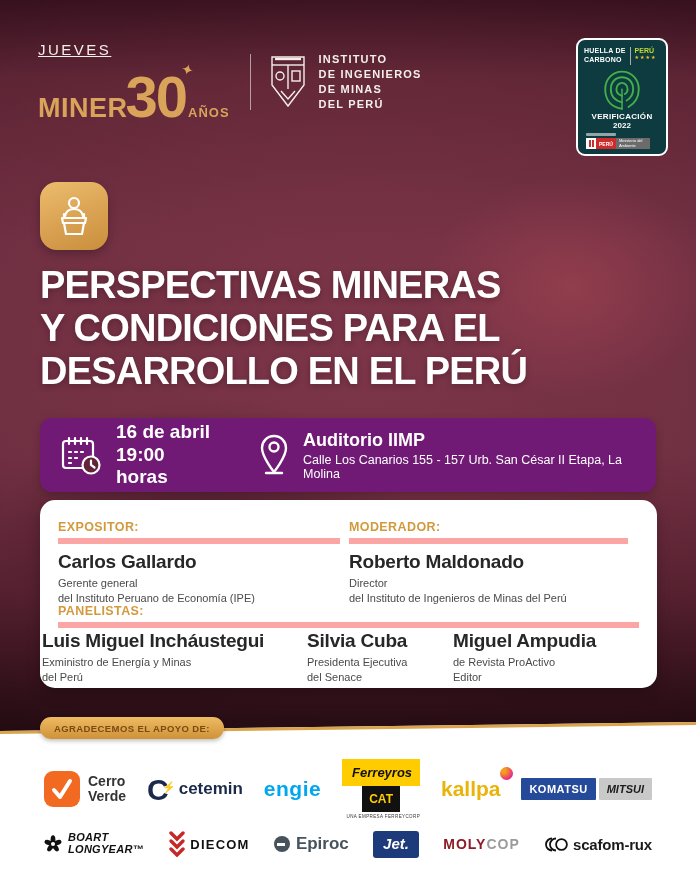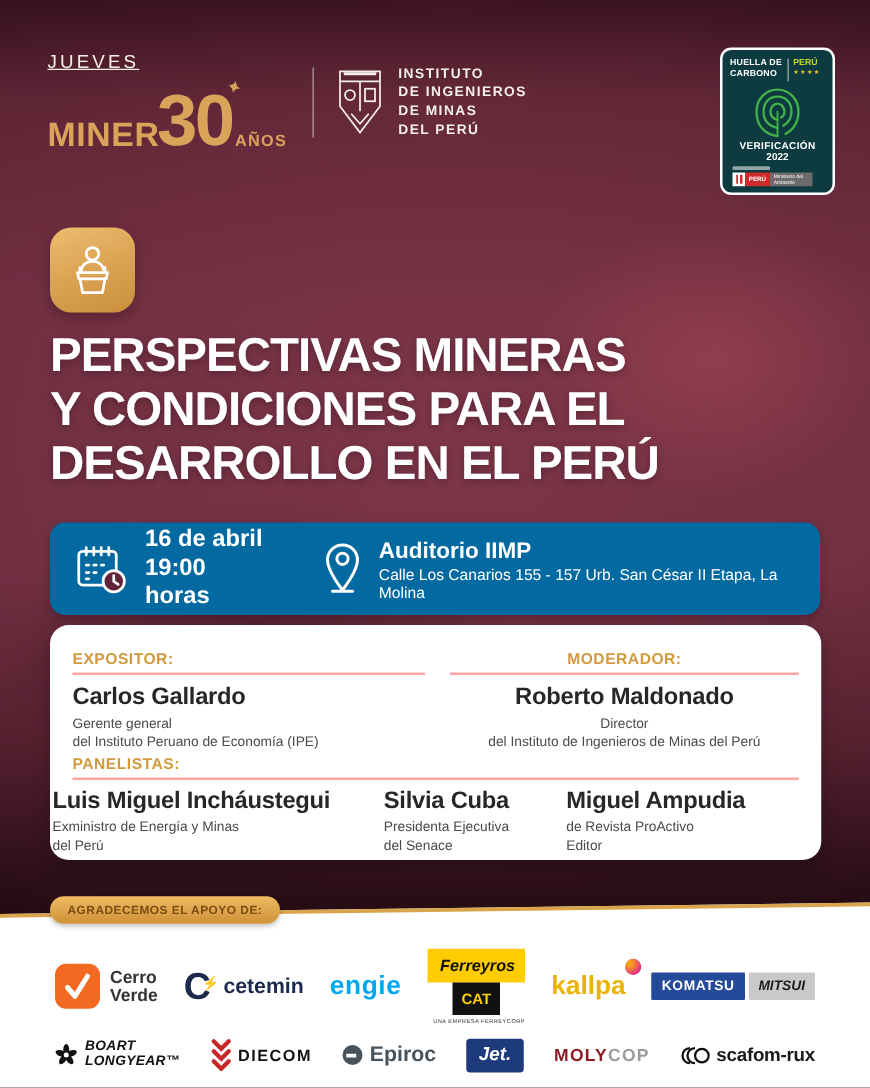--- a/index.html
+++ b/index.html
@@ -55,40 +55,40 @@
   
   .speaker-chip { position:absolute; left:40px; top:182px; width:68px; height:68px; border-radius:17px;
     background:linear-gradient(160deg,#ecbd6d 0%, #d9a152 55%, #c98f3c 100%);
     display:flex; align-items:center; justify-content:center; box-shadow:0 4px 10px rgba(0,0,0,.25); }
 
   
   .title { position:absolute; left:40px; top:264px; color:#fff; font-size:38px; font-weight:800;
     line-height:1.13; letter-spacing:-.8px; text-shadow:0 2px 6px rgba(0,0,0,.25); }
 
   
-  .info-bar { position:absolute; left:40px; top:418px; width:616px; height:74px; background:#0369a1;
+  .info-bar { position:absolute; left:40px; top:418px; width:616px; height:74px; background:#701a75;
     border-radius:12px; display:flex; align-items:center; box-shadow:0 3px 8px rgba(0,0,0,.2); }
   .info-item { display:flex; align-items:center; color:#fff; }
   .info-item.date { margin-left:18px; }
   .info-item.place { margin-left:38px; }
   .info-icon { flex:0 0 auto; display:flex; }
   .date-text { margin-left:12px; font-size:19px; font-weight:800; line-height:1.2; }
   .place-text { margin-left:12px; }
   .venue { font-size:18px; font-weight:800; }
   .address { font-size:12.5px; font-weight:400; margin-top:2px; }
 
   
   .card { position:absolute; left:40px; top:500px; width:617px; height:188px; background:#fff;
     border-radius:15px; box-shadow:0 6px 14px rgba(0,0,0,.25); }
   .sec-label { color:#d29a3d; font-size:12.5px; font-weight:800; letter-spacing:.4px;
-    border-bottom:2px solid #fca5a5; padding-bottom:4px; }
+    border-bottom:6px solid #fca5a5; padding-bottom:4px; }
   .person-name { color:#272727; font-size:19px; font-weight:800; margin-top:7px; letter-spacing:-.2px; }
   .person-role { color:#4a4a4a; font-size:11px; line-height:1.32; margin-top:3px; }
   .expositor { position:absolute; left:18px; top:20px; width:282px; }
-  .moderador { position:absolute; left:320px; top:20px; width:279px;text-align:center; }
+  .moderador { position:absolute; left:309px; top:20px; width:279px; }
   .panel-label { position:absolute; left:18px; top:104px; width:581px; }
   .panelists { position:absolute; left:2px; top:130px; width:581px; display:flex; }
   .panelist { flex:0 0 auto; }
   .panelist.p0 { width:265px; }
   .panelist.p1 { width:146px; }
   .panelist.p2 { width:170px; }
   .panelist .person-name { margin-top:0; }
 
   
   .footer { position:absolute; left:0; right:0; bottom:-12px; height:160px; }

